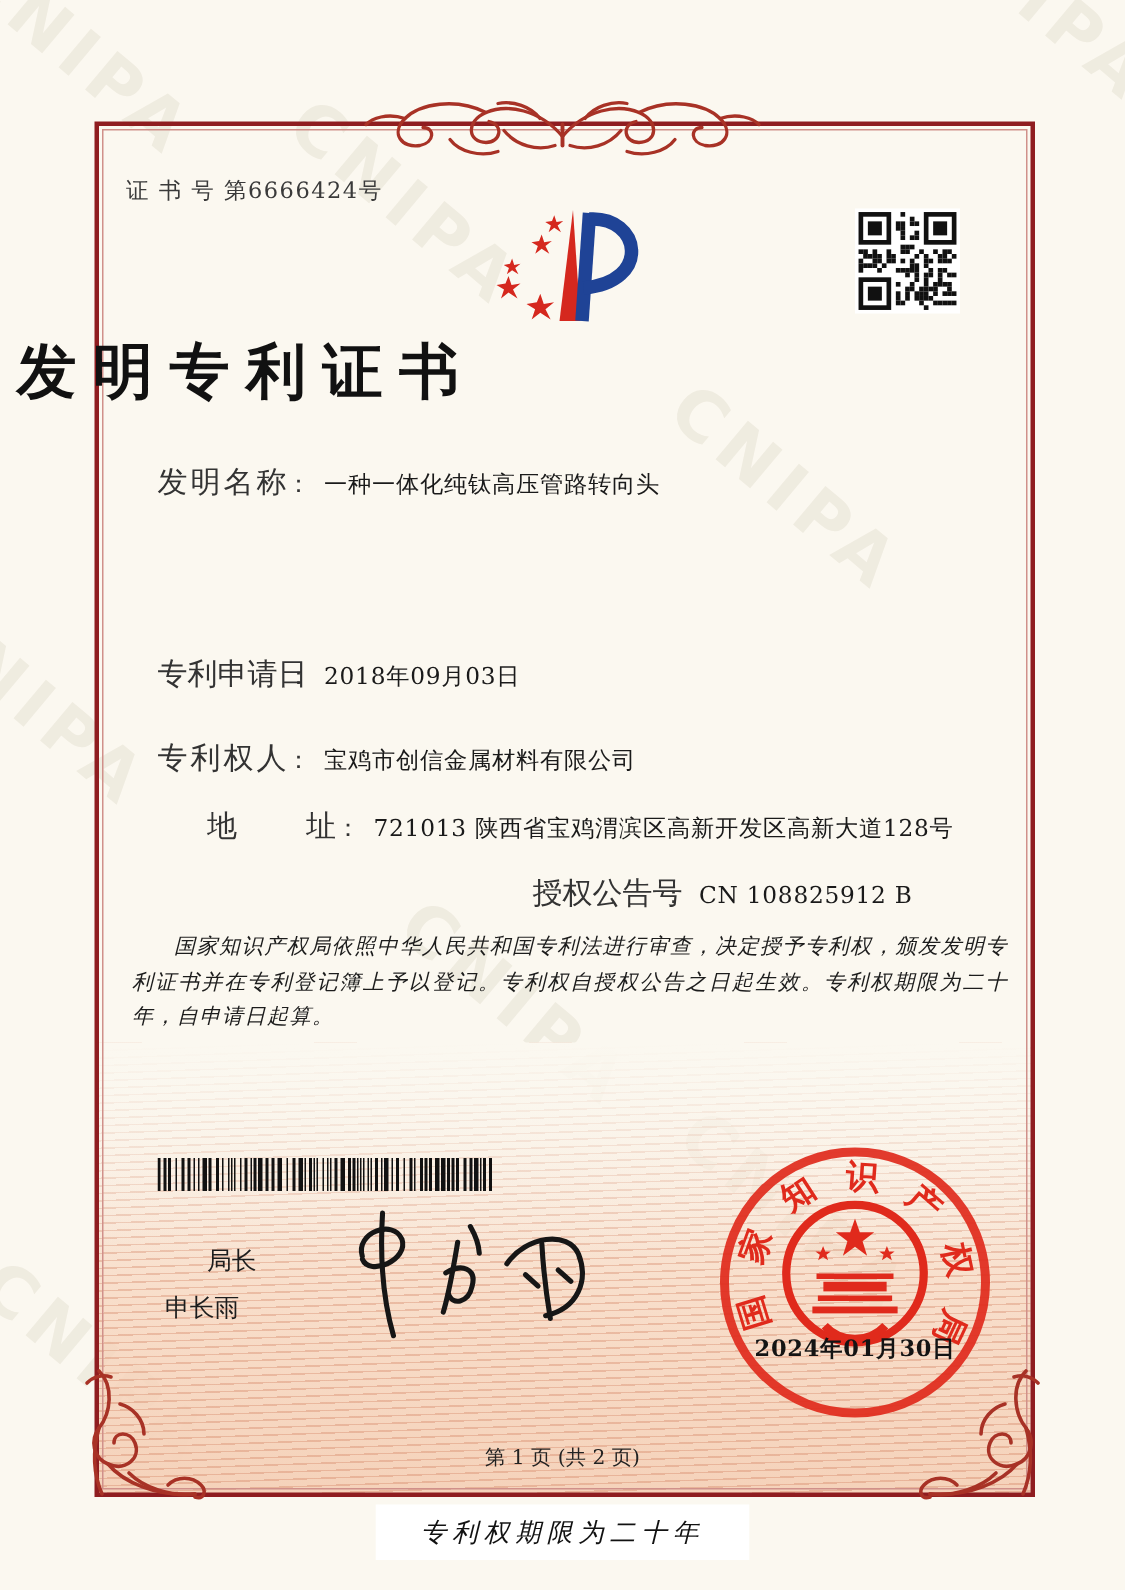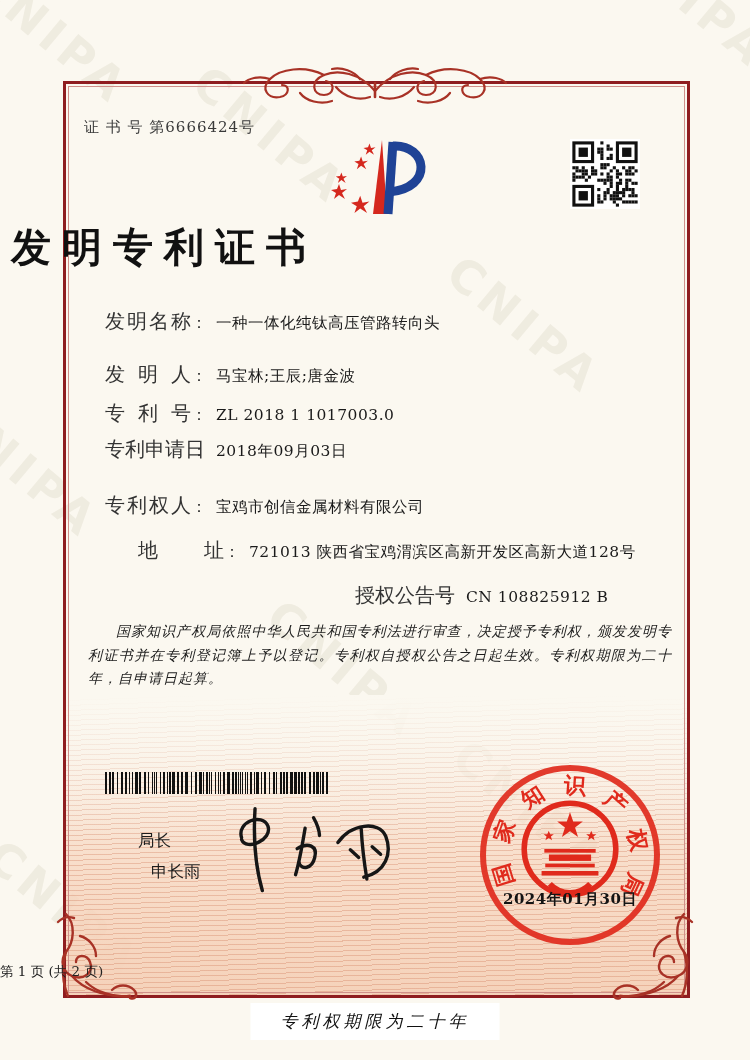--- a/index.html
+++ b/index.html
@@ -52,38 +52,38 @@
   .fieldrow .colon { font-size:16px; color:#333; margin-right:9px; }
   .fieldrow .val { font-size:15.5px; color:#1a1a1a; letter-spacing:0.5px; }
   .pair2 { position:absolute; left:250px; top:0; white-space:nowrap;}
   .para {
     position:absolute; left:88px; width:584px; font-size:14px; line-height:23.5px;
     color:#1c1c1c; text-indent:2em; text-align:justify; letter-spacing:1px;
     font-style:italic;
   }
   .barcode { position:absolute; left:105px; top:772px; width:226px; height:22px; }
   .off-title { position:absolute; left:110px; top:830px; font-family:"DejaVu Sans","Liberation Sans",sans-serif; font-size:16.5px; color:#1d1d1d;margin-left:28px; }
-  .off-name  { position:absolute; left:110px; top:861px; font-family:"DejaVu Sans","Liberation Sans",sans-serif; font-size:16.5px; color:#1d1d1d;margin-left:41px; }
+  .off-name  { position:absolute; left:110px; top:861px; font-family:"DejaVu Sans","Liberation Sans",sans-serif; font-size:16.5px; color:#1d1d1d; }
   .signature { position:absolute; left:212px; top:790px; }
   
   .seal { position:absolute; left:477px; top:762px; width:186px; height:186px; }
   .seal-ring {
     position:absolute; left:3px; top:3px; width:180px; height:180px; border-radius:50%;
     border:6px solid rgba(224,42,28,0.92);
   }
   .seal-char {
     position:absolute; width:24px; height:26px; font-size:22px; font-weight:700;
     color:#e02a1c; text-align:center; line-height:26px;
   }
   .seal-date {
     position:absolute; left:0; top:128px; width:186px; text-align:center;
     font-size:15px; font-weight:700; color:#141414; letter-spacing:0.5px;
   }
   .page-num {
-    position:absolute; left:0; top:963px; width:750px; 
+    position:absolute; left:0; top:963px; width:750px; text-align:center;
     font-size:13.5px; color:#222;
   }
   .footer-note {
     position:absolute; z-index:6; left:50%; transform:translateX(-50%); top:1003px;
     background:#ffffff; padding:7px 30px; font-size:17px; font-style:italic;
     color:#111; letter-spacing:4px; white-space:nowrap;
   }
 </style>
 </head>
 <body>
@@ -304,26 +304,20 @@
           <rect x="65.4" y="62.2" width="3.2" height="3.2"></rect>
           <rect x="46.2" y="65.4" width="3.2" height="3.2"></rect>
         </g>
     </svg>
 
     <div class="title">发明专利证书</div>
 
     <div class="fieldrow" style="top:308px;">
       <span class="lbl">发明名称</span><span class="colon">：</span><span class="val">一种一体化纯钛高压管路转向头</span>
     </div>
-    <div class="fieldrow" style="top:361px;">
-      <span class="lbl">发明人</span><span class="colon">：</span><span class="val">马宝林;王辰;唐金波</span>
-    </div>
-    <div class="fieldrow" style="top:400px;">
-      <span class="lbl">专利号</span><span class="colon">：</span><span class="val">ZL 2018 1 1017003.0</span>
-    </div>
     <div class="fieldrow" style="top:436px;">
       <span class="lbl">专利申请日</span><span class="colon">：</span><span class="val">2018年09月03日</span>
     </div>
     <div class="fieldrow" style="top:492px;">
       <span class="lbl">专利权人</span><span class="colon">：</span><span class="val">宝鸡市创信金属材料有限公司</span>
     </div>
     <div class="fieldrow" style="top:537px;margin-left:33px;">
       <span class="lbl">地址</span><span class="colon">：</span><span class="val">721013 陕西省宝鸡渭滨区高新开发区高新大道128号</span>
     </div>
     <div class="fieldrow" style="top:582px; width:560px;">

